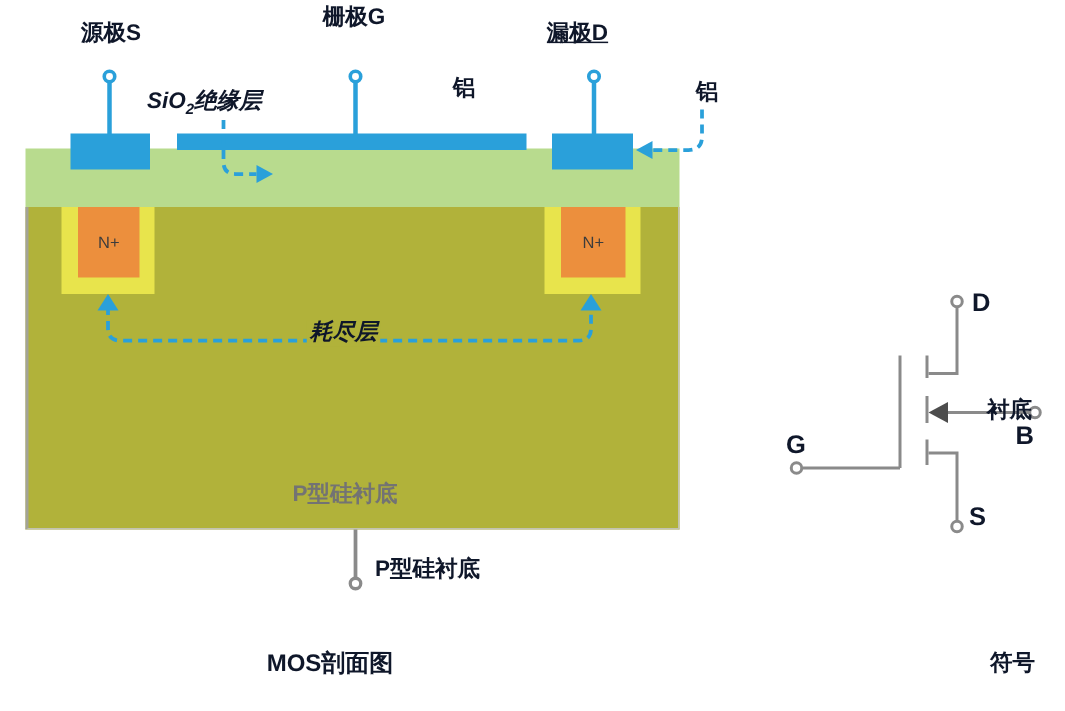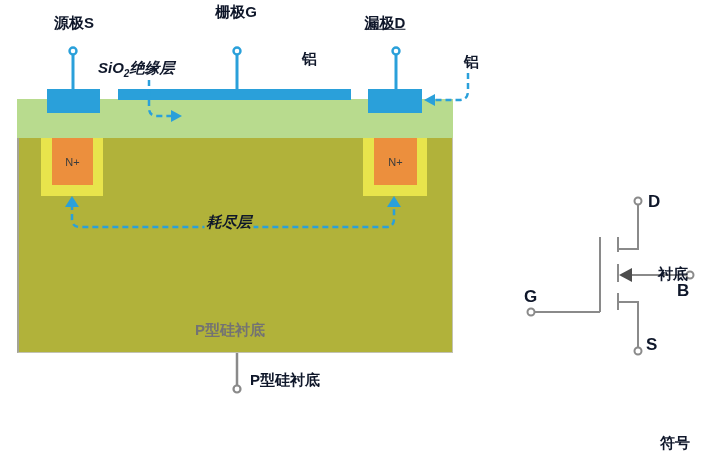--- a/index.html
+++ b/index.html
@@ -106,20 +106,21 @@
 
   <div class="lbl" style="left:302px;top:51px;">铝</div>
   <div class="lbl" style="left:464px;top:54px;">铝</div>
 
   <div class="lbl centered depletion-lbl" style="left:229px;top:222px;font-style:italic;">耗尽层</div>
 
   <div class="lbl centered" style="left:230px;top:330px;color:#737373;">P型硅衬底</div>
 
   <div class="lbl" style="left:250px;top:372px;">P型硅衬底</div>
 
+  <div class="lbl centered caption" style="left:220px;top:443px;">MOS剖面图</div>
   <div class="lbl centered" style="left:633px;top:443px;margin-left:42px;">符号</div>
 
   <div class="lbl" style="left:648px;top:193px;font-size:17px;">D</div>
   <div class="lbl" style="left:524px;top:288px;font-size:17px;">G</div>
   <div class="lbl" style="left:646px;top:336px;font-size:17px;">S</div>
   <div class="lbl" style="left:677px;top:282px;font-size:17px;">B</div>
   <div class="lbl centered" style="left:673px;top:274px;font-family:Liberation Serif, serif;">衬底</div>
 
 </div>
 

